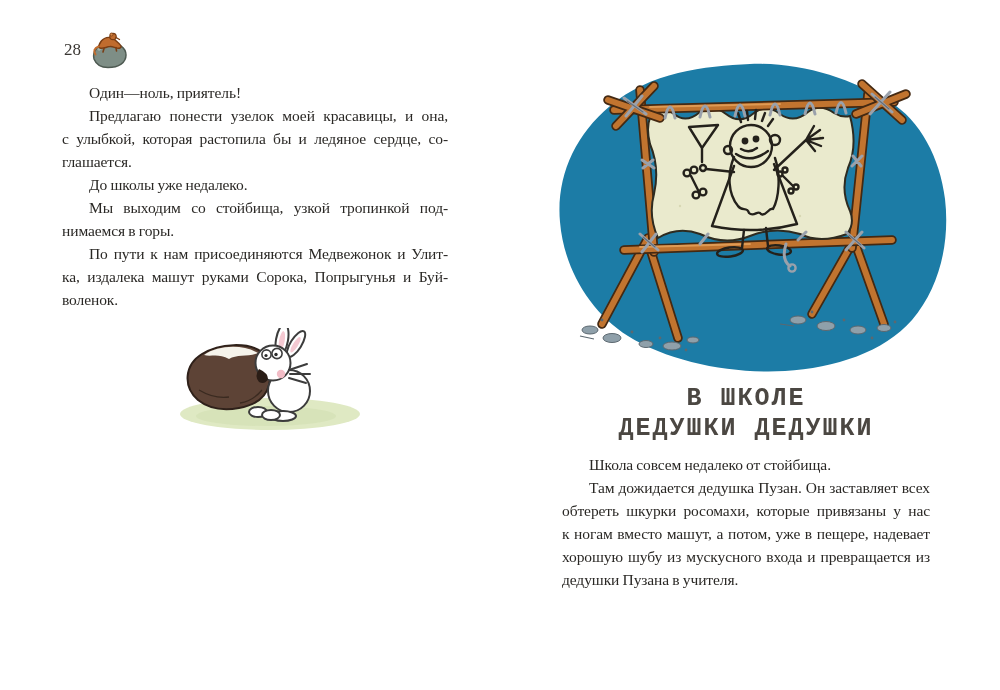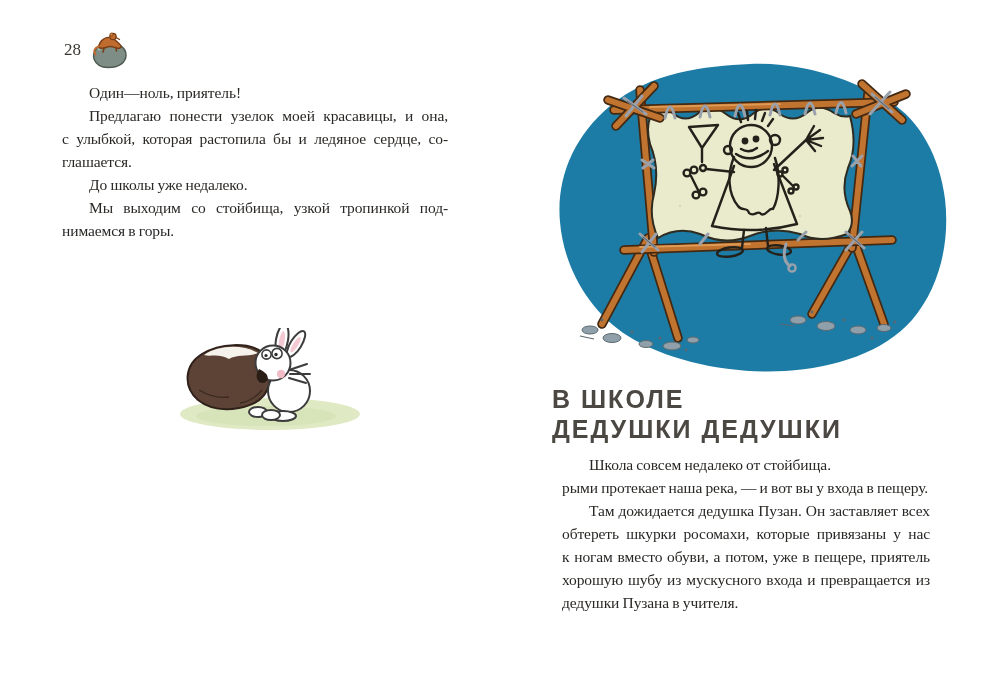--- a/index.html
+++ b/index.html
@@ -11,22 +11,22 @@
 
   .text-block { position:absolute; color:#2a2825; font-size:15.5px; line-height:23px;
                 letter-spacing:-0.1px; word-spacing:-0.5px; }
   .text-left  { left:62px;  top:81px;  width:386px; }
   .text-right { left:562px; top:453px; width:368px; }
   .para { margin:0; }
   .line { text-align:justify; text-align-last:justify; white-space:nowrap; }
   .line.last { text-align-last:left; }
   .line.first { text-indent:27px; }
 
-  .heading { position:absolute; left:552px; top:384px; width:388px; 
-             font-family:Liberation Sans, sans-serif; font-weight:700; color:#4b4742;
+  .heading { position:absolute; left:552px; top:384px; width:388px; text-align:center;
+             font-family:Liberation Mono, monospace; font-weight:700; color:#4b4742;
              font-size:25px; line-height:30px; letter-spacing:2px; }
 
   .blob-illustration { position:absolute; left:550px; top:56px; }
   .rabbit-illustration { position:absolute; left:170px; top:328px; }
 
   svg .wood-o { stroke:#442912; stroke-width:9.5; stroke-linecap:round; fill:none; }
   svg .wood-f { stroke:#c1742f; stroke-width:6;   stroke-linecap:round; fill:none; }
   svg .wood-h { stroke:#df9b55; stroke-width:1.8; stroke-linecap:round; fill:none; }
   svg .rope   { stroke:#9aa1ab; stroke-width:3;   stroke-linecap:round; fill:none; }
   svg .rope2  { stroke:#666d76; stroke-width:1.1; stroke-linecap:round; fill:none; }
@@ -61,20 +61,25 @@
           <div class="line first">Предлагаю понести узелок моей красавицы, и она,</div>
           <div class="line">с улыбкой, которая растопила бы и ледяное сердце, со-</div>
           <div class="line last">глашается.</div>
         </div>
         <div class="para">
           <div class="line first last">До школы уже недалеко.</div>
         </div>
         <div class="para">
           <div class="line first">Мы выходим со стойбища, узкой тропинкой под-</div>
           <div class="line last">нимаемся в горы.</div>
+        </div>
+        <div class="para">
+          <div class="line first">По пути к нам присоединяются Медвежонок и Улит-</div>
+          <div class="line">ка, издалека машут руками Сорока, Попрыгунья и Буй-</div>
+          <div class="line last">воленок.</div>
         </div>
       </div>
 
     <svg class="rabbit-illustration" width="208" height="118" viewBox="0 0 208 118">
       <ellipse cx="100" cy="86" rx="90" ry="16" fill="#dfe9c3"></ellipse>
       <ellipse cx="96" cy="88" rx="70" ry="10" fill="#d2e0b2" opacity="0.6"></ellipse>
 
       <path d="M 28,72 C 13,59 14,37 32,26 C 50,15 78,14 92,24 C 101,31 102,45 99,57 C 96,69 86,77 69,80 C 52,83 38,80 28,72 Z" fill="#5d4336" stroke="#2f211a" stroke-width="2"></path>
       <path d="M 34,27 C 48,17 73,16 88,25 C 78,29 67,26 59,31 C 49,25 41,29 34,27 Z" fill="#f5f3eb"></path>
       <path d="M 29,62 Q 44,71 59,69 M 70,75 Q 83,73 92,62" stroke="#3a2a20" stroke-width="1.3" fill="none"></path>
@@ -204,25 +209,24 @@
     <div class="heading">
       <div>В ШКОЛЕ</div>
       <div>ДЕДУШКИ ДЕДУШКИ</div>
     </div>
 
     <div class="text-block text-right" id="right-text">
         <div class="para">
           <div class="line first last">Школа совсем недалеко от стойбища.</div>
         </div>
         <div class="para">
-          <div class="line last">рыми протекает наша река, — и вот вы у входа в пещеру.</div>
         </div>
         <div class="para">
           <div class="line first">Там дожидается дедушка Пузан. Он заставляет всех</div>
           <div class="line">обтереть шкурки росомахи, которые привязаны у нас</div>
-          <div class="line">к ногам вместо обуви, а потом, уже в пещере, приятель</div>
+          <div class="line">к ногам вместо машут, а потом, уже в пещере, надевает</div>
           <div class="line">хорошую шубу из мускусного входа и превращается из</div>
           <div class="line last">дедушки Пузана в учителя.</div>
         </div>
       </div>
   </div>
 
 </div>
 
 </body></html>

